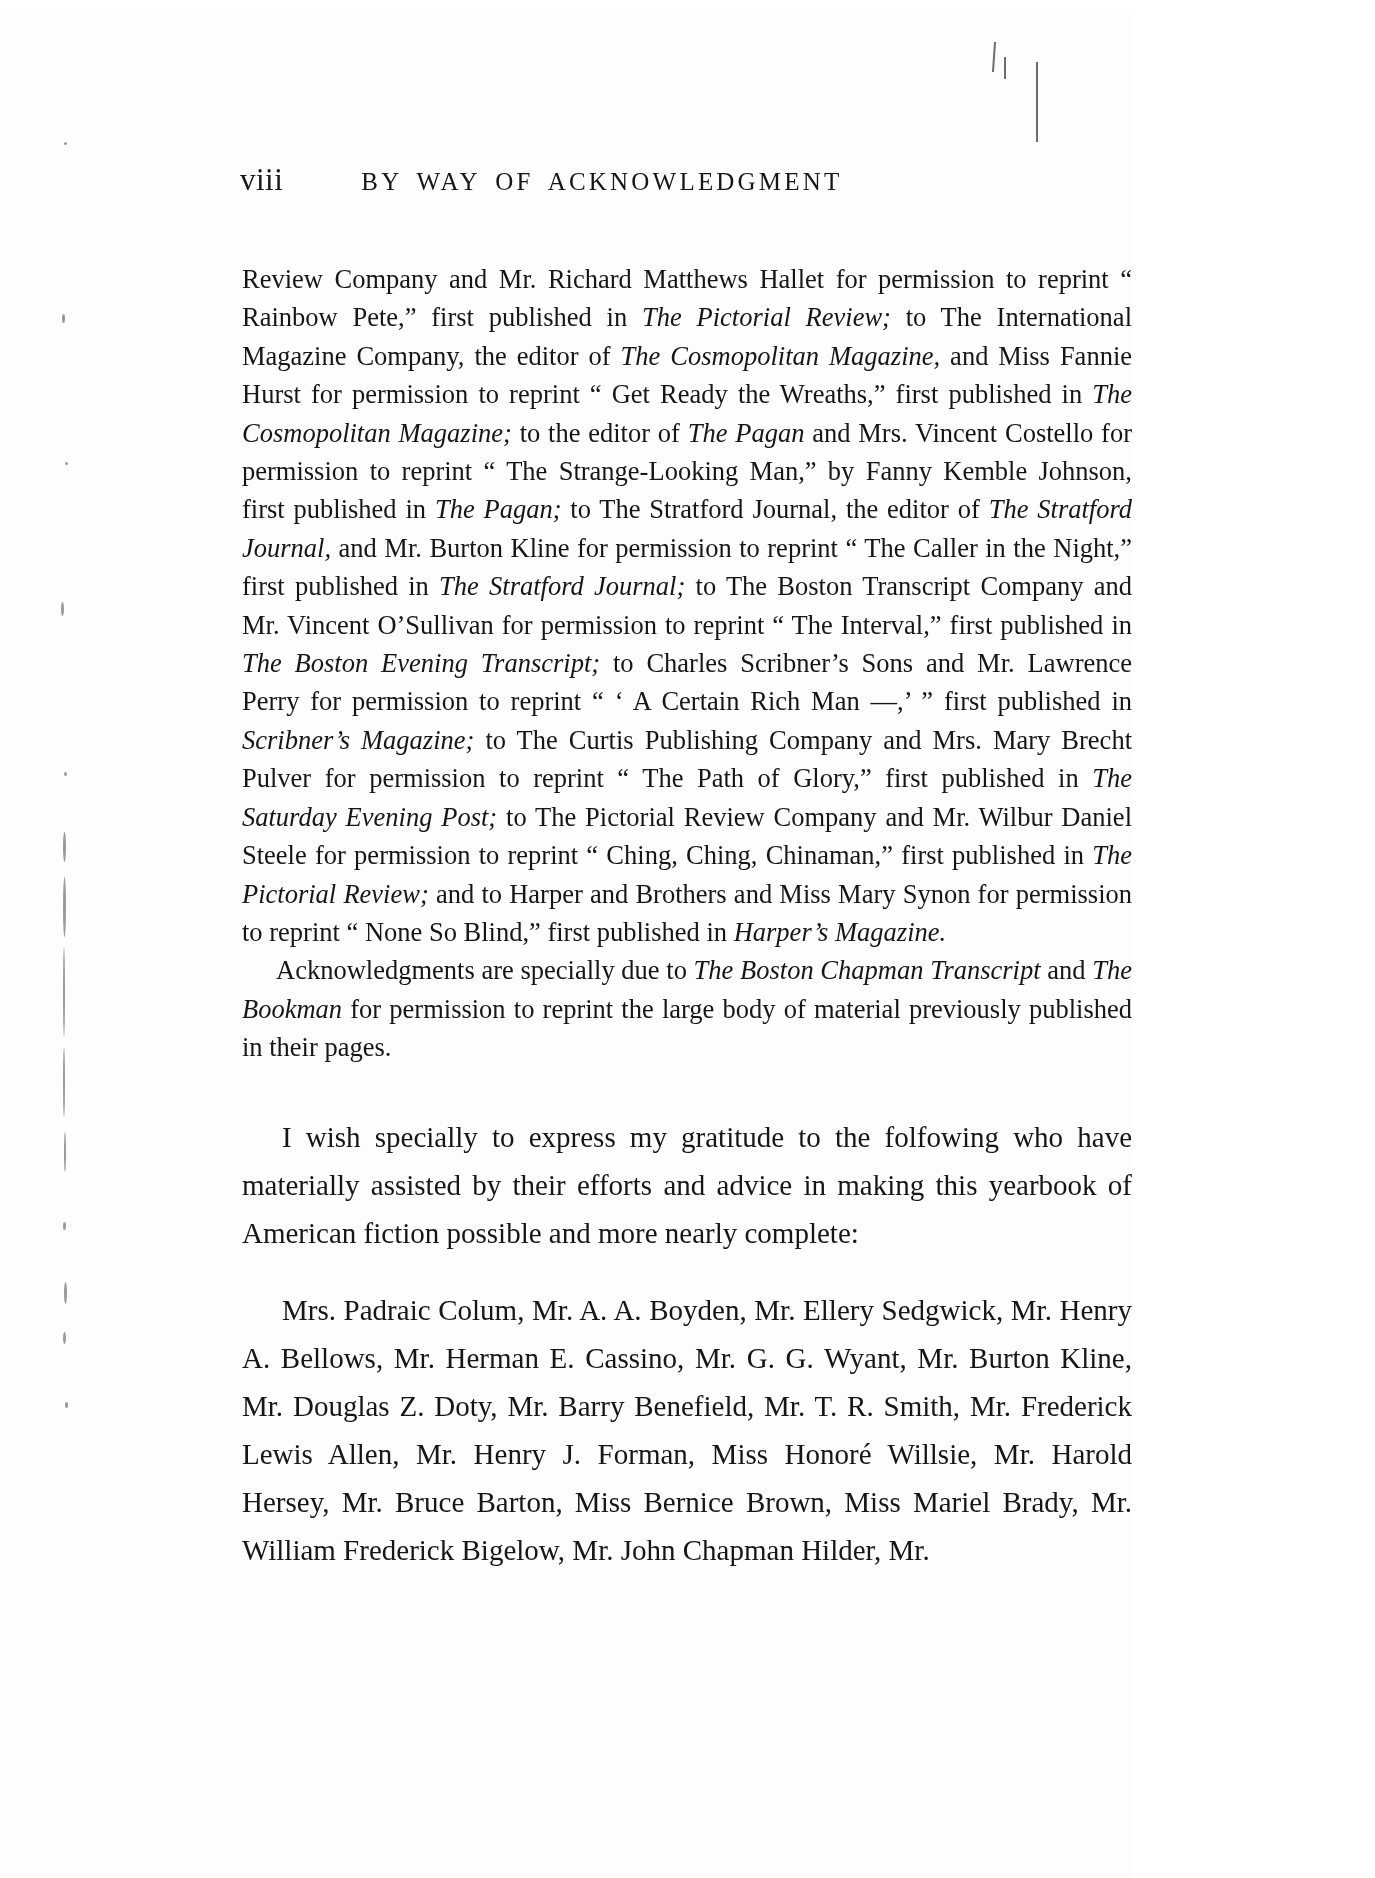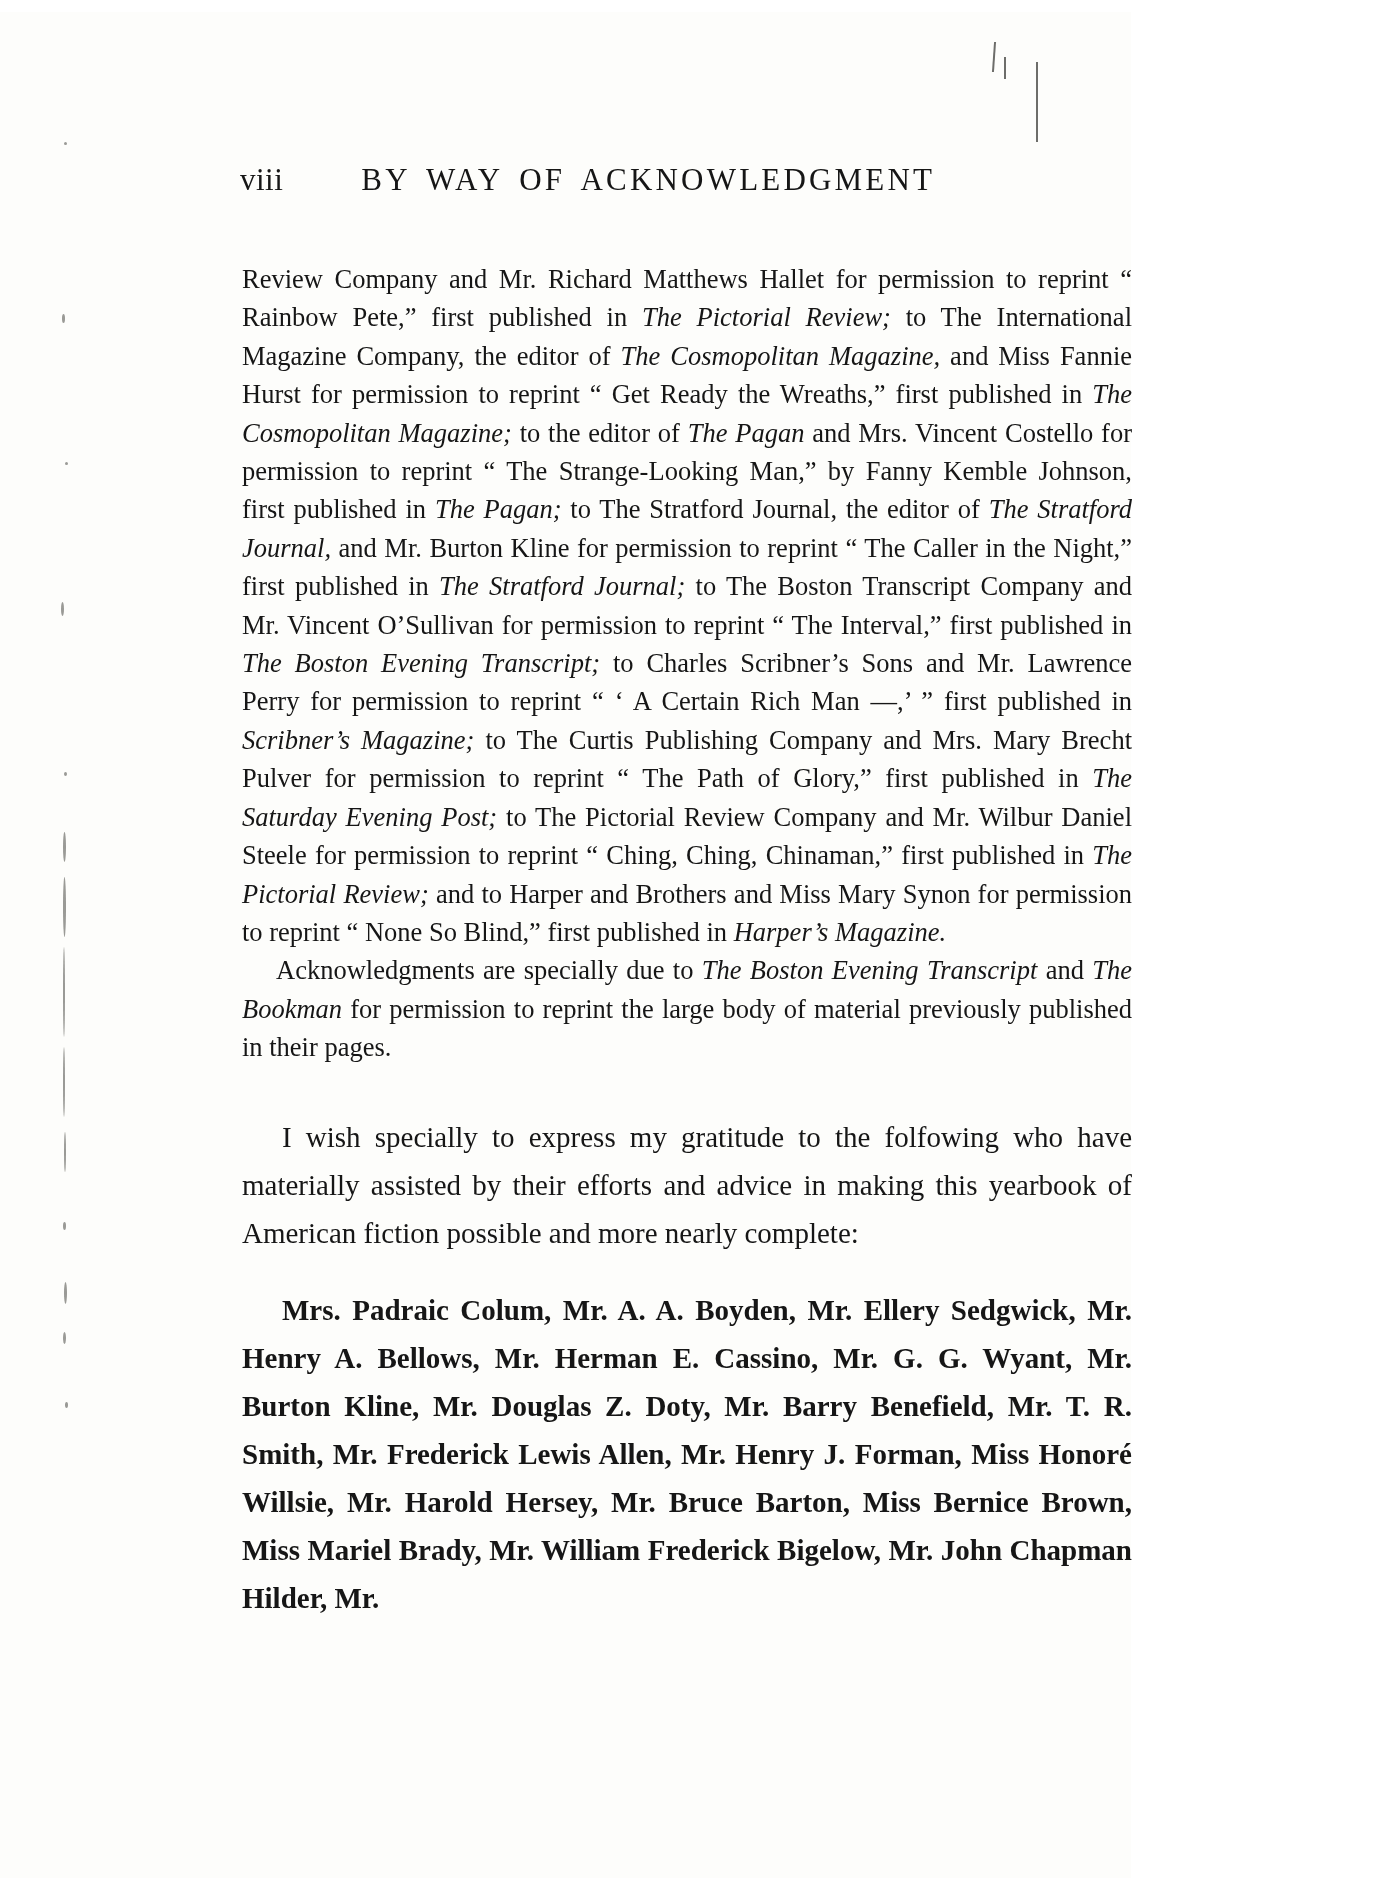--- a/index.html
+++ b/index.html
@@ -59,21 +59,21 @@
     display: flex;
     align-items: baseline;
   }
   .folio {
     font-size: 31px;
     letter-spacing: 0.5px;
     margin-right: 78px;
     font-family: "Liberation Serif", serif;
   }
   .running-head {
-    font-size: 31px;
+    font-size: 25px;
     letter-spacing: 3.2px;
     word-spacing: 6px;
     white-space: nowrap;
   }
 
   .body {
     position: absolute;
     left: 242px;
     top: 248px;
     width: 890px;
@@ -94,21 +94,20 @@
 
   .big {
     margin-top: 46px;
     font-size: 29px;
     line-height: 48px;
     text-align: justify;
   }
   .big.indent { text-indent: 40px; }
   .names {
     margin-top: 0;
-    font-weight: bold;
   }
 </style>
 </head>
 <body>
 
 <div class="page">
 
   <div class="margin-marks">
     <i style="left:4px;  top:10px;  width:3px; height:3px;"></i>
     <i style="left:2px;  top:182px; width:3px; height:9px;"></i>
@@ -132,18 +131,18 @@
     <span style="left:135px; top:30px; width:2px; height:80px;"></span>
   </div>
 
   <div class="header">
     <span class="folio">viii</span>
     <span class="running-head">BY WAY OF ACKNOWLEDGMENT</span>
   </div>
 
   <div class="body">
     <p class="block">Review Company and Mr. Richard Matthews Hallet for permission to reprint “ Rainbow Pete,” first published in <em>The Pictorial Review;</em> to The International Magazine Company, the editor of <em>The Cosmopolitan Magazine,</em> and Miss Fannie Hurst for permission to reprint “ Get Ready the Wreaths,” first published in <em>The Cosmopolitan Magazine;</em> to the editor of <em>The Pagan</em> and Mrs. Vincent Costello for permission to reprint “ The Strange-Looking Man,” by Fanny Kemble Johnson, first published in <em>The Pagan;</em> to The Stratford Journal, the editor of <em>The Stratford Journal,</em> and Mr. Burton Kline for permission to reprint “ The Caller in the Night,” first published in <em>The Stratford Journal;</em> to The Boston Transcript Company and Mr. Vincent O’Sullivan for permission to reprint “ The Interval,” first published in <em>The Boston Evening Transcript;</em> to Charles Scribner’s Sons and Mr. Lawrence Perry for permission to reprint “ ‘ A Certain Rich Man —,’ ” first published in <em>Scribner’s Magazine;</em> to The Curtis Publishing Company and Mrs. Mary Brecht Pulver for permission to reprint “ The Path of Glory,” first published in <em>The Saturday Evening Post;</em> to The Pictorial Review Company and Mr. Wilbur Daniel Steele for permission to reprint “ Ching, Ching, Chinaman,” first published in <em>The Pictorial Review;</em> and to Harper and Brothers and Miss Mary Synon for permission to reprint “ None So Blind,” first published in <em>Harper’s Magazine.</em></p>
-    <p class="block indent">Acknowledgments are specially due to <em>The Boston Evening Transcript</em> and <em>The Bookman</em> for permission to reprint the large body of material previously published in their pages.</p>
+    <p class="block indent">Acknowledgments are specially due to <em>The Boston Chapman Transcript</em> and <em>The Bookman</em> for permission to reprint the large body of material previously published in their pages.</p>
     <p class="big indent">I wish specially to express my gratitude to the folfowing who have materially assisted by their efforts and advice in making this yearbook of American fiction possible and more nearly complete:</p>
     <p class="big indent names">Mrs. Padraic Colum, Mr. A. A. Boyden, Mr. Ellery Sedgwick, Mr. Henry A. Bellows, Mr. Herman E. Cassino, Mr. G. G. Wyant, Mr. Burton Kline, Mr. Douglas Z. Doty, Mr. Barry Benefield, Mr. T. R. Smith, Mr. Frederick Lewis Allen, Mr. Henry J. Forman, Miss Honoré Willsie, Mr. Harold Hersey, Mr. Bruce Barton, Miss Bernice Brown, Miss Mariel Brady, Mr. William Frederick Bigelow, Mr. John Chapman Hilder, Mr.</p>
   </div>
 
 </div>
 
 </body></html>

